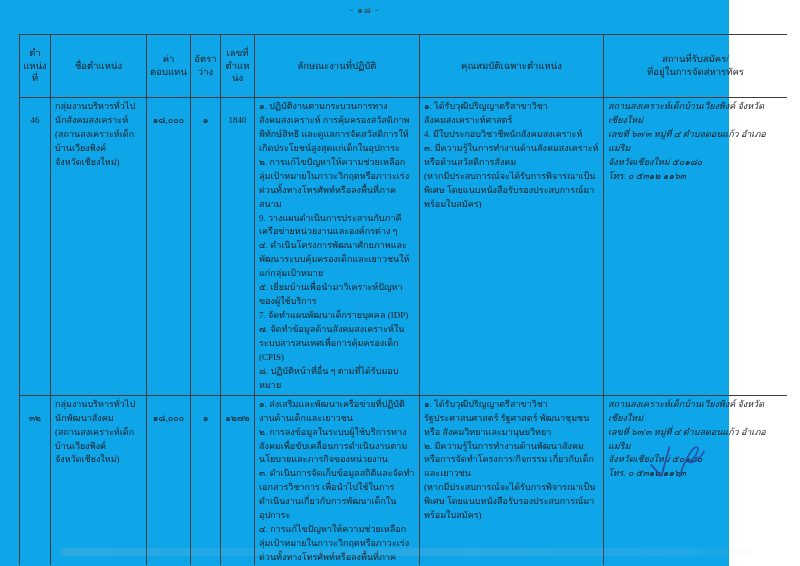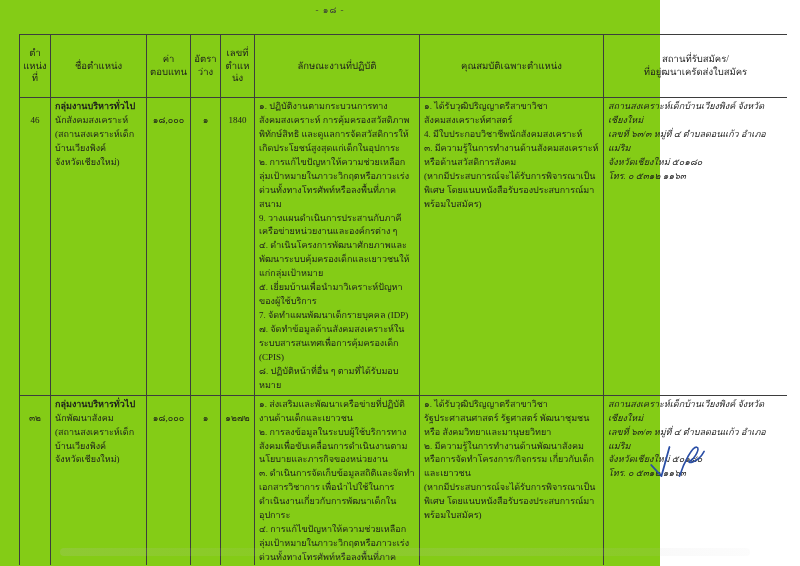--- a/index.html
+++ b/index.html
@@ -5,22 +5,22 @@
   html, body {
     margin: 0; padding: 0;
     width: 800px; height: 566px;
     background: #ffffff;
     overflow: hidden;
     font-family: "Liberation Serif", "DejaVu Sans", sans-serif;
     color: #1c1c1c;
   }
   .page {
     position: relative;
-    width: 660px; height: 566px;
-    background: #84cc16;
+    width: 729px; height: 566px;
+    background: #0ea5e9;
   }
   .page-number {
     position: absolute;
     top: 3px; left: 0; right: 0;
     text-align: center;
     font-size: 9px;
     color: #3a3a3a;
     letter-spacing: 1px;
   }
   .table-wrap {
@@ -54,21 +54,21 @@
     padding: 4px 2px;
     height: 54px;
   }
   tr.data-row-1 { height: 218px; }
   tr.data-row-2 { height: 272px; }
   td.c-center {
     text-align: center;
     padding-top: 16px;
   }
   .name-cell .group {
-    font-weight: bold;
+    font-weight: normal;
   }
   .name-cell .line, .text-cell .line {
     margin: 0;
   }
   .pre {
     white-space: pre-line;
   }
   .apply-cell { position: relative; font-style: italic; }
   .handwriting {
     position: absolute;
@@ -113,21 +113,21 @@
 ที่</th>
           <th>ชื่อตำแหน่ง</th>
           <th>ค่าตอบแทน</th>
           <th>อัตรา
 ว่าง</th>
           <th>เลขที่
 ตำแหน่ง</th>
           <th>ลักษณะงานที่ปฏิบัติ</th>
           <th>คุณสมบัติเฉพาะตำแหน่ง</th>
           <th>สถานที่รับสมัคร/
-ที่อยู่ฒนาเครัดส่งใบสมัคร</th>
+ที่อยู่ในการจัดส่หารทัคร</th>
         </tr>
       </thead>
       <tbody>
         <tr class="data-row-1">
           <td class="c-center">46</td>
           <td class="name-cell">
             <div class="group">กลุ่มงานบริหารทั่วไป</div>
             <div class="line">นักสังคมสงเคราะห์</div>
             <div class="line pre">(สถานสงเคราะห์เด็กบ้านเวียงพิงค์
 จังหวัดเชียงใหม่)</div>

